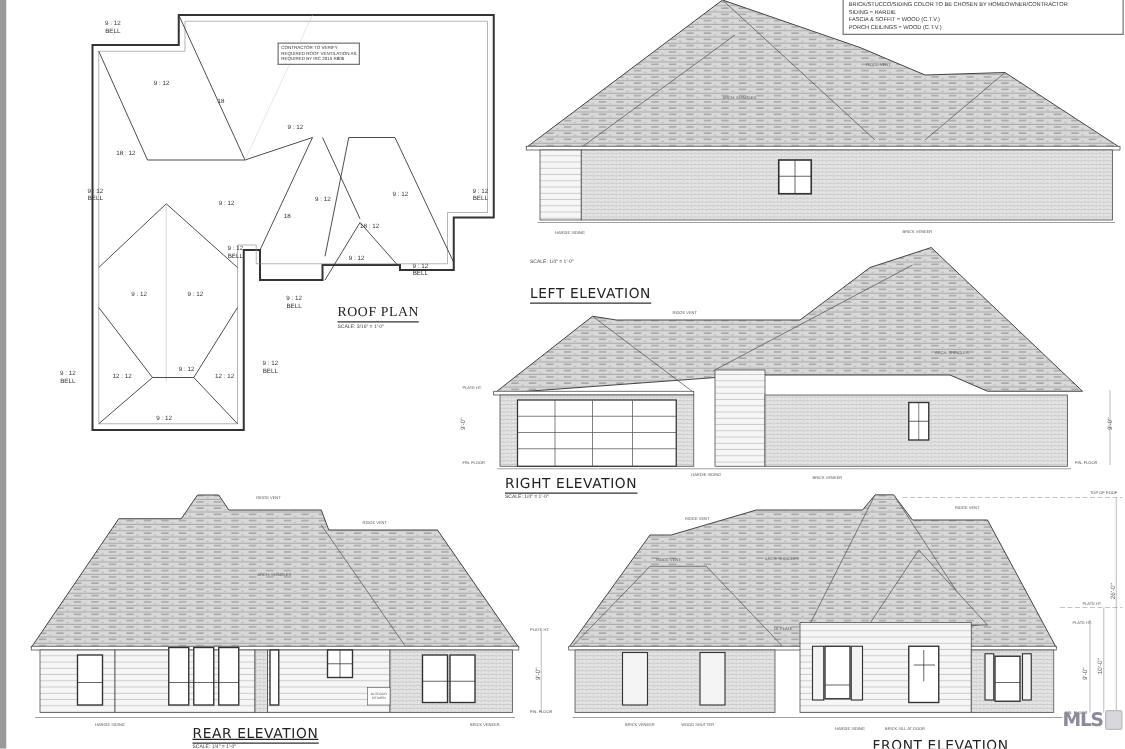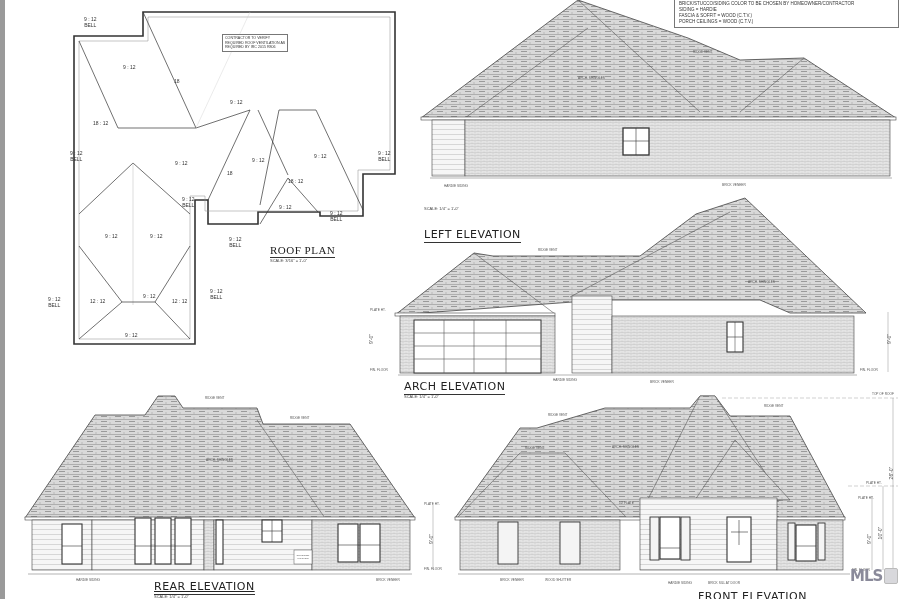--- a/index.html
+++ b/index.html
@@ -220,21 +220,21 @@
 
 <div class="tiny" style="left:538px;top:248px;">RIDGE VENT</div>
 <div class="tiny" style="left:748px;top:280px;">ARCH. SHINGLES</div>
 <div class="tiny" style="left:553px;top:378px;">HARDIE SIDING</div>
 <div class="tiny" style="left:650px;top:380px;">BRICK VENEER</div>
 <div class="tiny" style="left:370px;top:308px;">PLATE HT.</div>
 <div class="tiny" style="left:370px;top:368px;">FIN. FLOOR</div>
 <div class="tiny" style="left:860px;top:368px;">FIN. FLOOR</div>
 <div class="tiny" style="left:884px;top:336px;transform:rotate(-90deg);font-size:5px;">9'-0"</div>
 <div class="tiny" style="left:366px;top:336px;transform:rotate(-90deg);font-size:5px;">9'-0"</div>
-<div class="title" style="left:404px;top:380px;">ARCH ELEVATION</div>
+<div class="title" style="left:404px;top:380px;">RIGHT ELEVATION</div>
 <div class="scale" style="left:404px;top:394px;">SCALE: 1/4" = 1'-0"</div>
 
 <div class="tiny" style="left:205px;top:396px;">RIDGE VENT</div>
 <div class="tiny" style="left:290px;top:416px;">RIDGE VENT</div>
 <div class="tiny" style="left:206px;top:458px;">ARCH. SHINGLES</div>
 <div class="tiny" style="left:76px;top:578px;">HARDIE SIDING</div>
 <div class="tiny" style="left:376px;top:578px;">BRICK VENEER</div>
 <div class="tiny" style="left:294px;top:554px;width:18px;white-space:normal;font-size:2.5px;text-align:center;">OUTDOOR KITCHEN</div>
 <div class="tiny" style="left:424px;top:502px;">PLATE HT.</div>
 <div class="tiny" style="left:424px;top:567px;">FIN. FLOOR</div>

